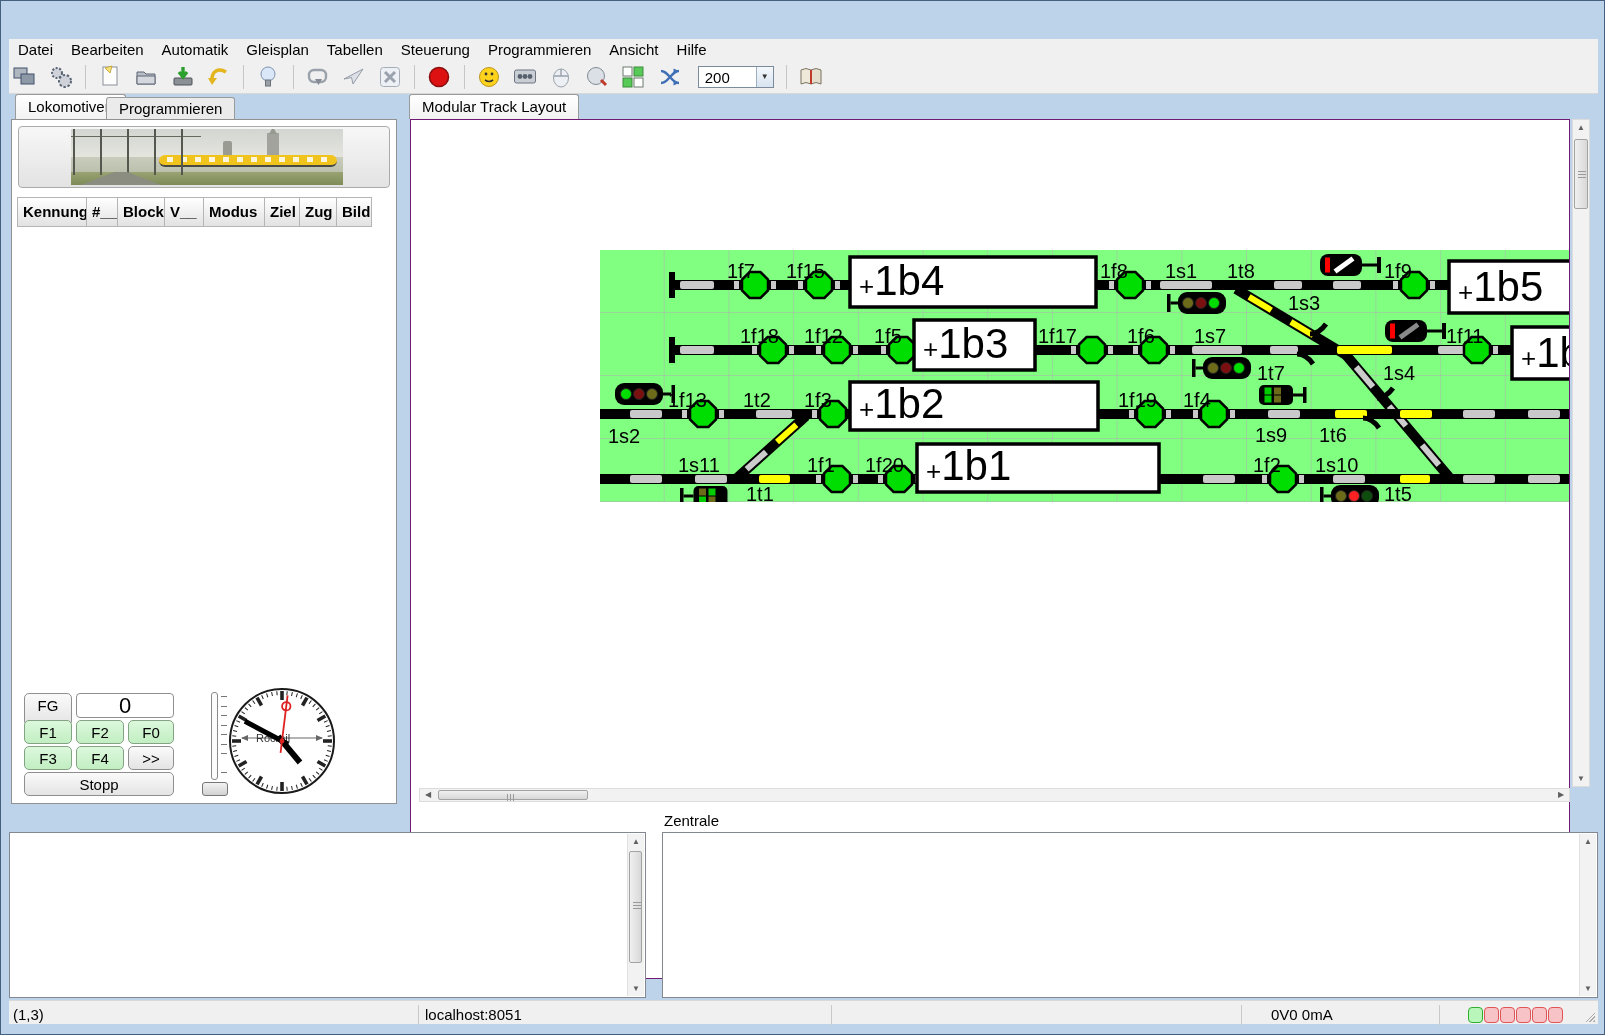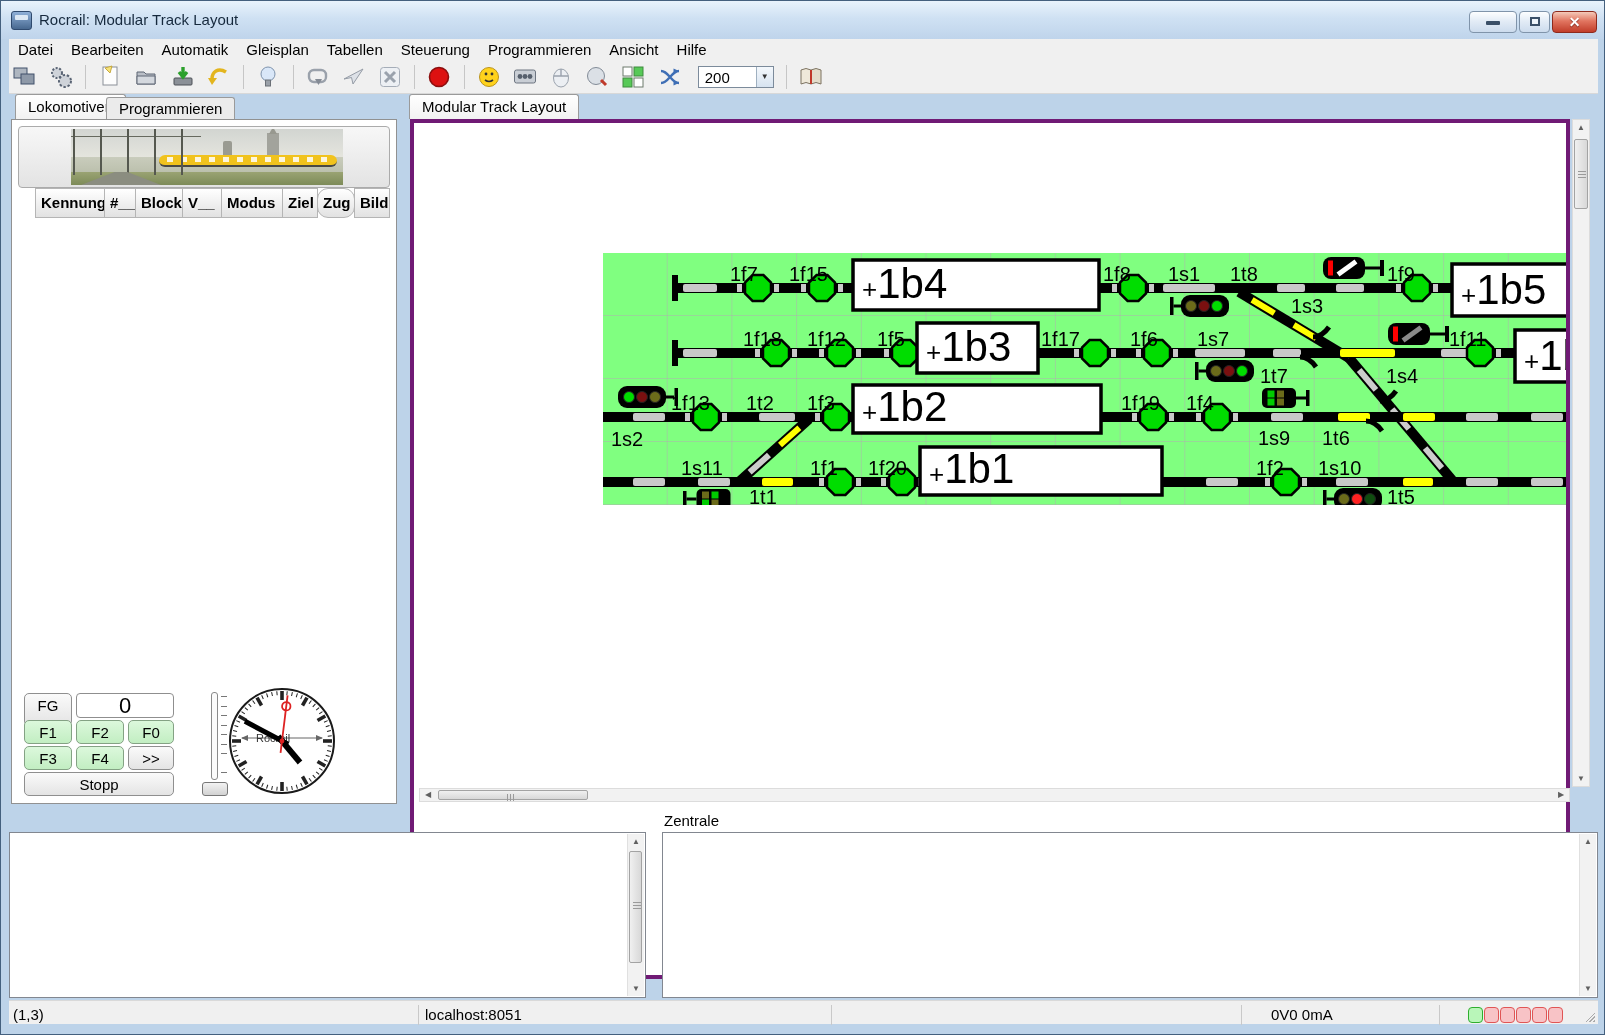--- a/index.html
+++ b/index.html
@@ -47,37 +47,37 @@
   .ph-mill{position:absolute;left:152px;top:12px;width:9px;height:16px;background:#9a9b92;border-radius:2px 2px 0 0;}
   .ph-field{position:absolute;left:0;right:0;bottom:0;height:13px;background:linear-gradient(#9aa373,#7d8b58);}
   .ph-train{position:absolute;left:88px;top:26px;width:178px;height:12px;background:#f1c31d;border-radius:6px;border-bottom:2px solid #4a4a44;}
   .ph-train::after{content:"";position:absolute;left:8px;right:8px;top:2px;height:5px;
         background:repeating-linear-gradient(90deg,rgba(255,255,255,.85) 0 6px,rgba(0,0,0,0) 6px 14px);}
   .ph-poles{position:absolute;left:2px;top:0;width:120px;height:46px;
         background:repeating-linear-gradient(90deg,#55584f 0 2px,rgba(0,0,0,0) 2px 27px);}
   .ph-wire{position:absolute;left:0;top:7px;width:130px;height:1px;background:#66695e;}
   .ph-track{position:absolute;left:10px;bottom:0;width:80px;height:13px;background:#8b8d80;
         clip-path:polygon(42% 0,58% 0,100% 100%,0 100%);}
-  .loco-header{left:6px;top:68px;width:372px;height:25px;display:flex;position:absolute;justify-content:flex-end;}
+  .loco-header{left:6px;top:77px;width:372px;height:25px;display:flex;position:absolute;}
   .hcell{height:30px;line-height:28px;font-weight:bold;padding-left:5px;background:linear-gradient(#ffffff,#e2e2e2);
          border:1px solid #b5b5b5;margin-left:-1px;white-space:nowrap;overflow:hidden;}
   .loco-list{left:6px;top:107px;width:372px;height:462px;background:#fff;position:absolute;}
   .btn{position:absolute;border:1px solid #8f8f8f;border-radius:5px;background:linear-gradient(#fafafa,#e4e4e4);
        text-align:center;line-height:23px;}
   .btn.green{background:linear-gradient(#dcf8dc,#c2eec2);border-color:#84a284;}
   .speedbox{left:64px;top:573px;width:98px;height:25px;border:1px solid #8f8f8f;border-radius:4px;background:#fff;
             text-align:center;font-size:22px;line-height:23px;}
   .slider{left:186px;top:570px;width:34px;height:112px;}
   .sl-groove{position:absolute;left:13px;top:2px;width:7px;height:88px;background:#fbfbfb;border:1px solid #8a8a8a;border-radius:3px;}
   .sl-ticks{position:absolute;left:23px;top:6px;width:6px;height:80px;
             background:repeating-linear-gradient(#777 0 1px,rgba(0,0,0,0) 1px 9.5px);}
   .sl-thumb{position:absolute;left:4px;top:92px;width:26px;height:14px;background:linear-gradient(#f2f2f2,#d2d2d2);
             border:1px solid #777;border-radius:3px;}
   
-  .canvas{left:409px;top:118px;width:1160px;height:860px;background:#fff;border:4px solid #701a75;overflow:hidden;}
+  .canvas{left:409px;top:118px;width:1160px;height:860px;background:#fff;border:1px solid #701a75;overflow:hidden;}
   .vscroll{left:1571px;top:118px;width:18px;height:668px;background:#f2f2f2;border:1px solid #dcdcdc;}
   .hscroll{left:418px;top:787px;width:1151px;height:14px;background:#f2f2f2;border:1px solid #dcdcdc;}
   .sb-btn{position:absolute;background:#f2f2f2;color:#606060;text-align:center;}
   .sb-thumb{position:absolute;background:linear-gradient(90deg,#f0f0f0,#d8d8d8);border:1px solid #a3a3a3;border-radius:2px;}
   .sb-thumb.h{background:linear-gradient(#f0f0f0,#d8d8d8);}
   .grip-v{position:absolute;left:3px;top:45%;width:8px;height:8px;
           background:repeating-linear-gradient(#9a9a9a 0 1px,rgba(0,0,0,0) 1px 3px);}
   .grip-h{position:absolute;top:3px;left:46%;width:8px;height:7px;
           background:repeating-linear-gradient(90deg,#9a9a9a 0 1px,rgba(0,0,0,0) 1px 3px);}
   
@@ -92,33 +92,20 @@
   .led.red{background:#f8c3c6;border:1.5px solid #e05555;}
   .grip{position:absolute;right:3px;top:10px;width:11px;height:11px;
         background:
          linear-gradient(135deg, rgba(0,0,0,0) 0 55%, #aaa 55% 62%, rgba(0,0,0,0) 62% 72%, #aaa 72% 79%, rgba(0,0,0,0) 79% 89%, #aaa 89% 96%, rgba(0,0,0,0) 96%);}
 </style>
 </head>
 <body>
 
 <div class="window">
 
-  <div class="abs titlebar">
-    <div class="abs app-icon"></div>
-    <span class="abs title-text">Rocrail: Modular Track Layout</span>
-    <div class="abs winbtn btn-min">
-        <div class="g-min"></div>
-      </div>
-    <div class="abs winbtn btn-max">
-        <div class="g-max"></div>
-      </div>
-    <div class="abs winbtn btn-close">
-        <div class="g-close">✕</div>
-      </div>
-  </div>
 
   <div class="abs menubar" id="menubar"><span class="menu-item">Datei</span><span class="menu-item">Bearbeiten</span><span class="menu-item">Automatik</span><span class="menu-item">Gleisplan</span><span class="menu-item">Tabellen</span><span class="menu-item">Steuerung</span><span class="menu-item">Programmieren</span><span class="menu-item">Ansicht</span><span class="menu-item">Hilfe</span></div>
 
   <div class="abs toolbar">
     <span class="tbtn"><svg width="26" height="26">
           <rect x="2" y="4" width="13" height="10" fill="#aeb6c0" stroke="#41506b"></rect>
           <rect x="9" y="10" width="13" height="10" fill="#8e99a8" stroke="#41506b"></rect>
         </svg></span>
     <span class="tbtn"><svg width="26" height="26">
           <circle cx="9" cy="9" r="5" fill="#cfd3d9" stroke="#5a6474" stroke-width="2" stroke-dasharray="2 1.6"></circle>
@@ -220,21 +207,21 @@
         <div class="ph-track"></div>
       </div>
     </div>
     <div class="loco-header" id="loco-header">
         <div class="hcell" style="width: 70px;">Kennung</div>
         <div class="hcell" style="width: 32px;">#__</div>
         <div class="hcell" style="width: 48px;">Block</div>
         <div class="hcell" style="width: 40px;">V__</div>
         <div class="hcell" style="width: 62px;">Modus</div>
         <div class="hcell" style="width: 36px;">Ziel</div>
-        <div class="hcell" style="width: 38px; border-radius: 11px;">Zug</div>
+        <div class="hcell" style="width: 38px;">Zug</div>
         <div class="hcell" style="width: 36px;">Bild</div>
       </div>
     <div class="loco-list"></div>
 
     <div class="btn" style="left:12px;top:573px;width:48px;height:33px;line-height:24px;">FG</div>
     <div class="speedbox" style="position: absolute; left: 64px; top: 573px; width: 98px; height: 25px;">0</div>
     <div class="btn" style="left:12px;top:652px;width:150px;height:24px;">Stopp</div>
 
     <div class="slider abs" style="position: absolute; left: 186px; top: 570px;">
       <div class="sl-groove"></div>

